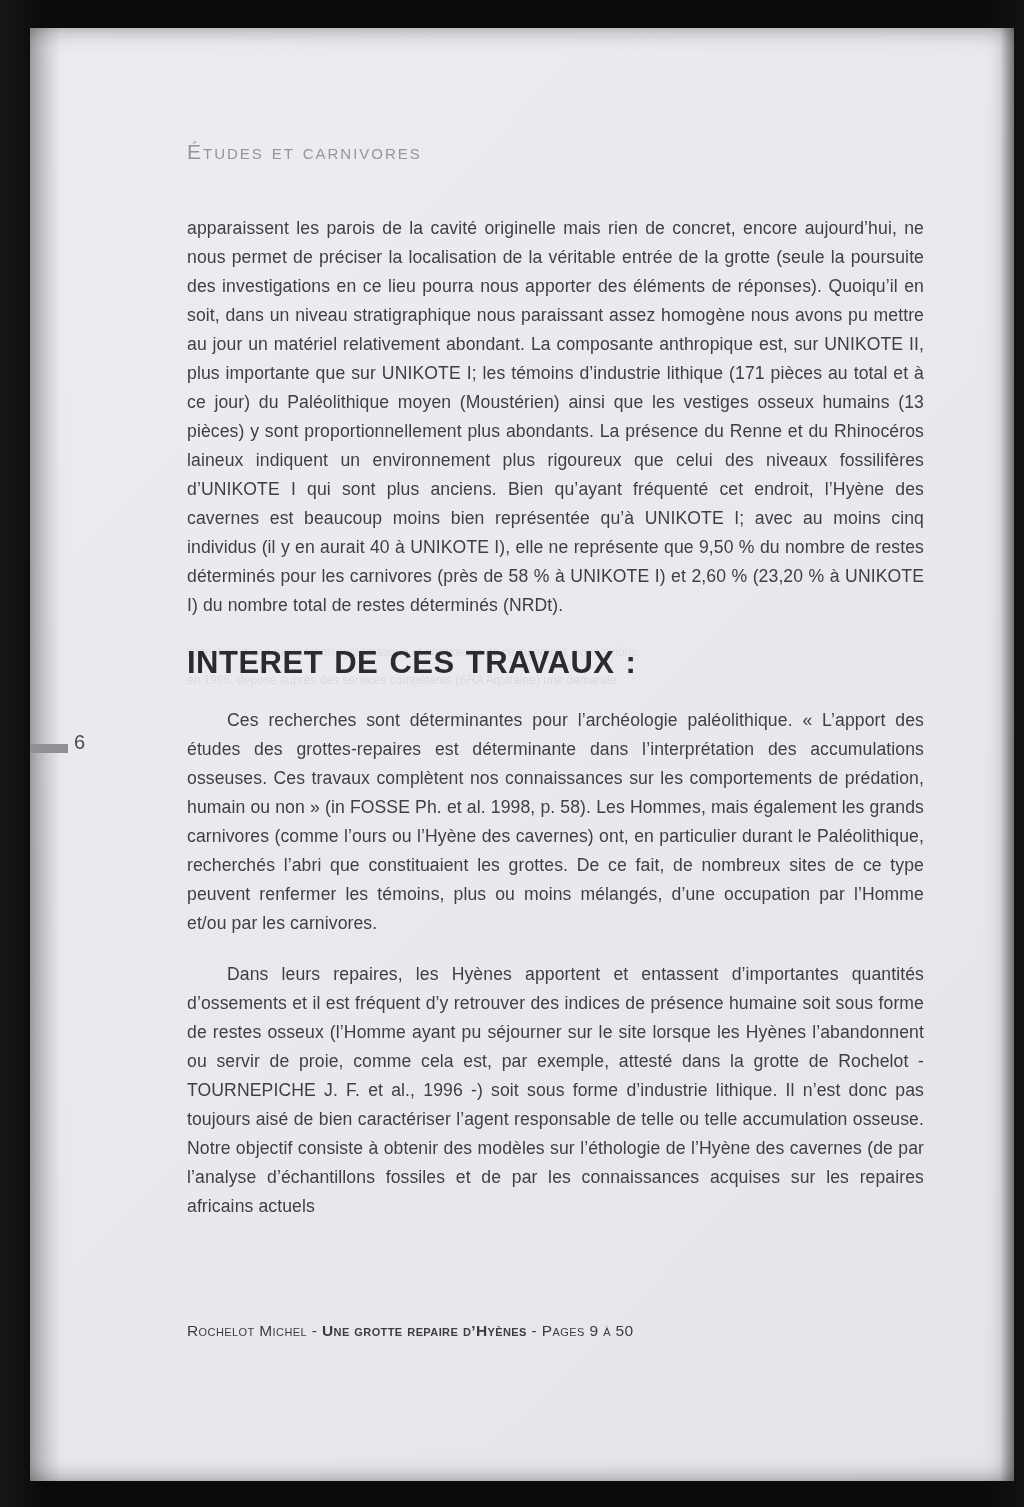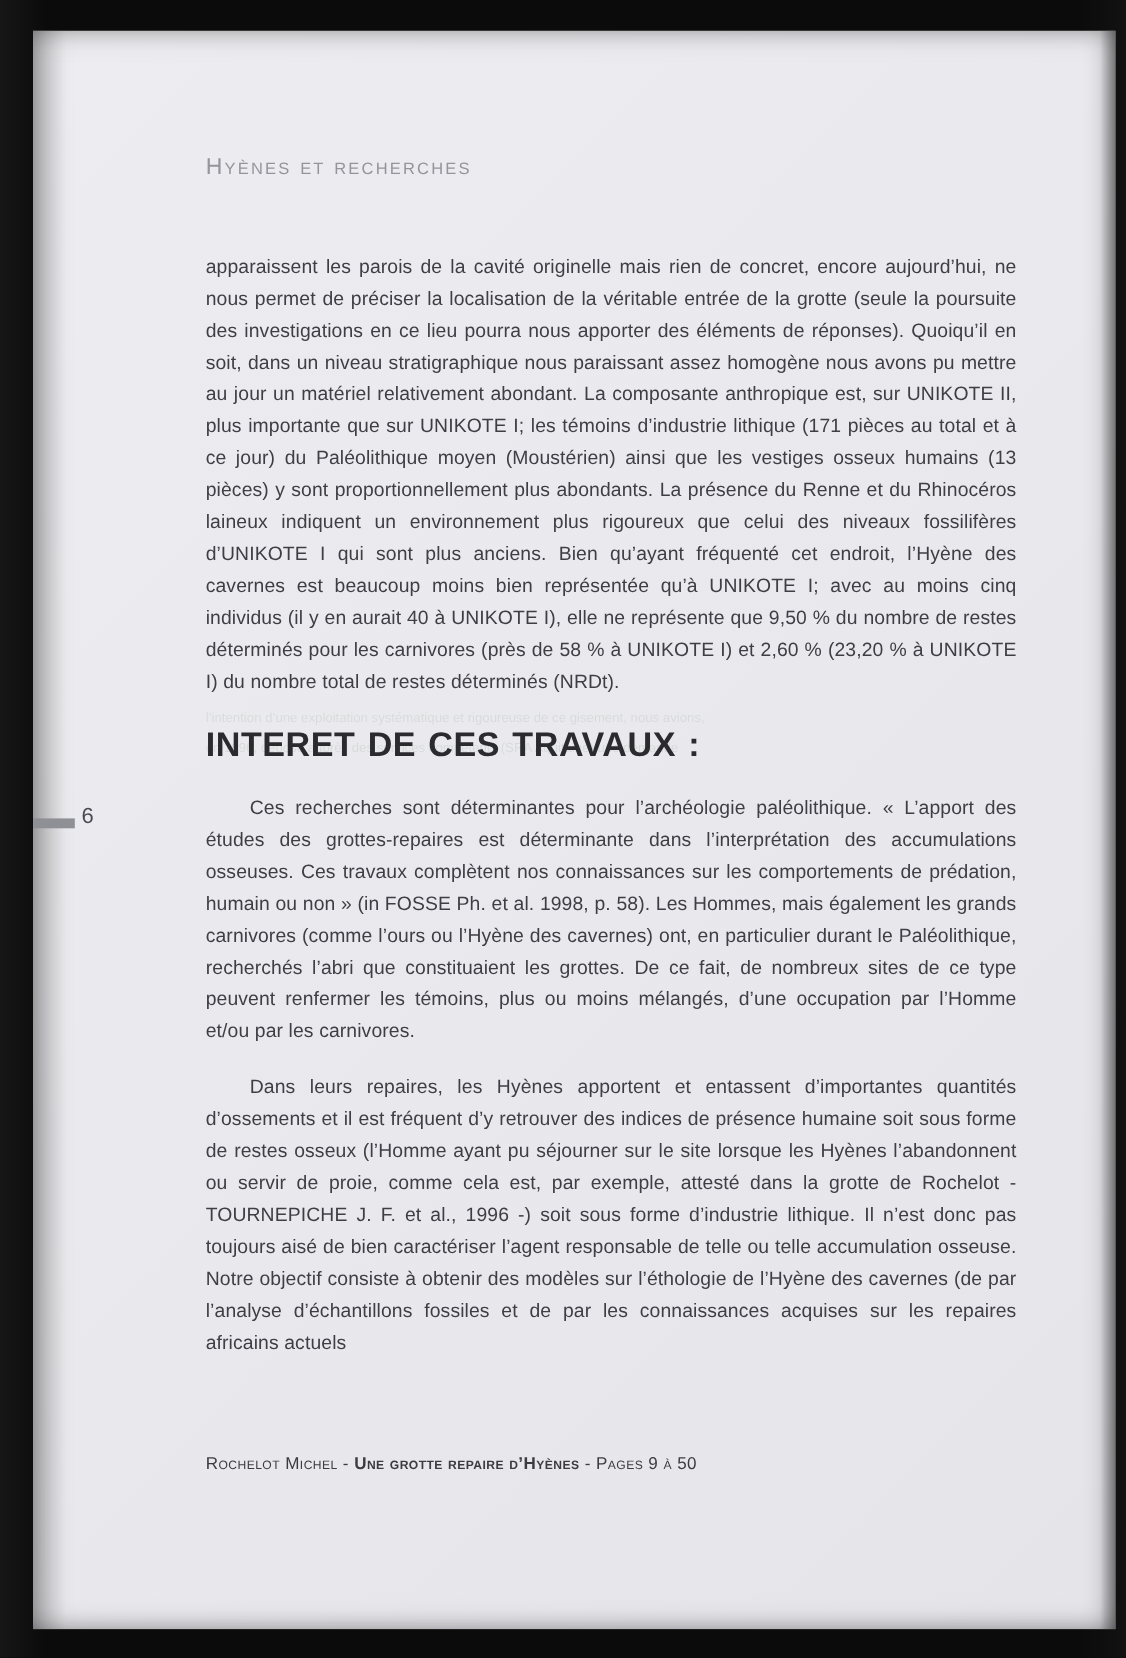--- a/index.html
+++ b/index.html
@@ -35,21 +35,21 @@
     background:linear-gradient(to right,rgba(0,0,0,.16),rgba(0,0,0,0));
     pointer-events:none;
   }
   .running-head{
     position:absolute;left:157px;top:112px;
     font-variant:small-caps;
     font-size:21px;letter-spacing:2px;
     color:#94949a;
   }
   .text-col{
-    position:absolute;left:157px;top:200px;width:737px;
+    position:absolute;left:157px;top:186px;width:737px;
     font-size:17.6px;line-height:29px;
     color:#3e3e44;
     text-align:justify;
     letter-spacing:.1px;
   }
   .text-col p{margin:0;}
   .para-indent{text-indent:40px;}
   .p2{margin-top:26px !important;}
   .p3{margin-top:22px !important;}
   .section-heading{
@@ -93,21 +93,21 @@
 </head>
 <body>
 
 <div class="surround"></div>
 
 <div class="page">
 
   <div class="binding-shadow"></div>
   <div class="page-edge"></div>
 
-  <div class="running-head">Hyènes et recherches</div>
+  <div class="running-head">Études et carnivores</div>
 
   <div class="ghost g1">l’intention d’une exploitation systématique et rigoureuse de ce gisement, nous avions,</div>
   <div class="ghost g2">en 1996, déposé auprès des services compétents (SRA Aquitaine) une demande</div>
 
   <div class="text-col">
     <p class="p1"><span>apparaissent les parois de la cavité originelle mais rien de concret, encore aujourd’hui, ne nous permet de préciser la localisation de la véritable entrée de la grotte (seule la poursuite des investigations en ce lieu pourra nous apporter des éléments de réponses). Quoiqu’il en soit, dans un niveau stratigraphique nous paraissant assez homogène nous avons pu mettre au jour un matériel relativement abondant. La composante anthropique est, sur UNIKOTE II, plus importante que sur UNIKOTE I; les témoins d’industrie lithique (171 pièces au total et à ce jour) du Paléolithique moyen (Moustérien) ainsi que les vestiges osseux humains (13 pièces) y sont proportionnellement plus abondants. La présence du Renne et du Rhinocéros laineux indiquent un environnement plus rigoureux que celui des niveaux fossilifères d’UNIKOTE I qui sont plus anciens. Bien qu’ayant fréquenté cet endroit, l’Hyène des cavernes est beaucoup moins bien représentée qu’à UNIKOTE I; avec au moins cinq individus (il y en aurait 40 à UNIKOTE I), elle ne représente que 9,50 % du nombre de restes déterminés pour les carnivores (près de 58 % à UNIKOTE I) et 2,60 % (23,20 % à UNIKOTE I) du nombre total de restes déterminés (NRDt).</span></p>
 
     <h2 class="section-heading">INTERET DE CES TRAVAUX :</h2>
 
     <p class="para-indent p2"><span>Ces recherches sont déterminantes pour l’archéologie paléolithique. « </span><span class="it">L’apport des études des grottes-repaires est déterminante dans l’interprétation des accumulations osseuses. Ces travaux complètent nos connaissances sur les comportements de prédation, humain ou non</span><span> » (</span><span class="it">in</span><span> FOSSE Ph. et </span><span class="it">al.</span><span> 1998, p. 58). Les Hommes, mais également les grands carnivores (comme l’ours ou l’Hyène des cavernes) ont, en particulier durant le Paléolithique, recherchés l’abri que constituaient les grottes. De ce fait, de nombreux sites de ce type peuvent renfermer les témoins, plus ou moins mélangés, d’une occupation par l’Homme et/ou par les carnivores.</span></p>

